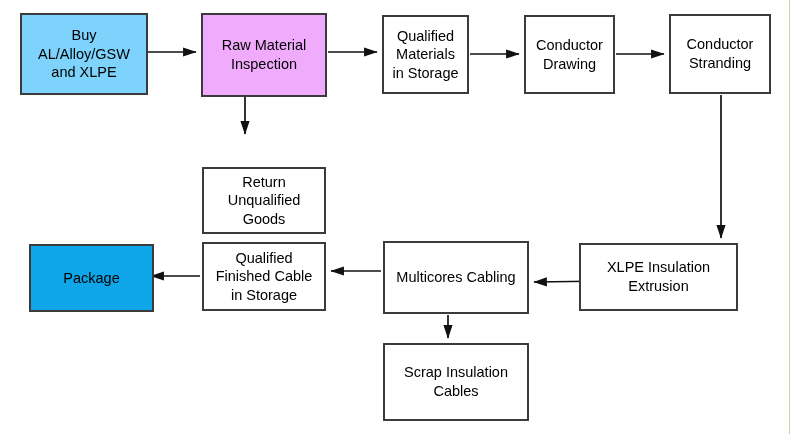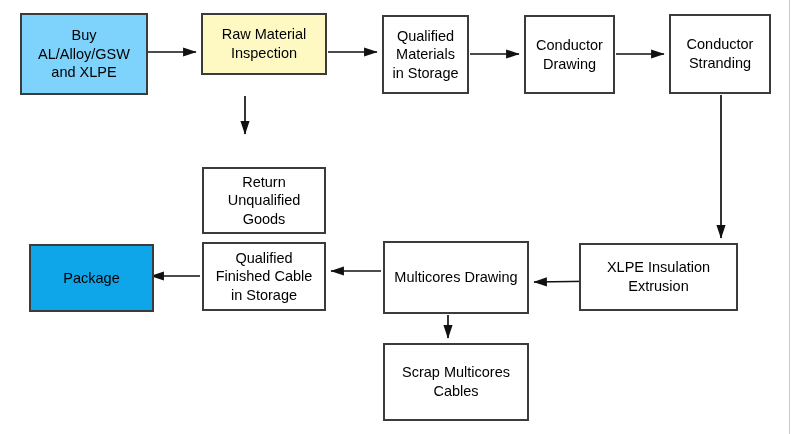--- a/index.html
+++ b/index.html
@@ -75,36 +75,36 @@
         <path class="edge-line" d="M 448 315 L 448 338" stroke="#111111" marker-end="url(#arrowhead)"></path>
         <path class="edge-line" d="M 381 271 L 331 271" stroke="#111111" marker-end="url(#arrowhead)"></path>
         <path class="edge-line" d="M 200 276 L 151 276" stroke="#111111" marker-end="url(#arrowhead)"></path>
       </g>
   </svg>
 
   <div id="nodes-group">
       <div class="node" style="left: 20px; top: 13px; width: 128px; height: 82px; border-color: rgb(59, 59, 59); background: #7dd3fc;">Buy
 AL/Alloy/GSW
 and XLPE</div>
-      <div class="node" style="left: 201px; top: 13px; width: 126px; height: 62px; border-color: rgb(59, 59, 59); background: #fef9c3;">Raw Material
+      <div class="node" style="left: 201px; top: 13px; width: 126px; height: 84px; border-color: rgb(59, 59, 59); background: #f0abfc;">Raw Material
 Inspection</div>
       <div class="node" style="left: 202px; top: 139px; width: 124px; height: 67px; border-color: rgb(59, 59, 59); background: rgb(255, 255, 255); margin-top: 28px;">Return
 Unqualified
 Goods</div>
       <div class="node" style="left: 382px; top: 15px; width: 87px; height: 79px; border-color: rgb(59, 59, 59); background: rgb(255, 255, 255);">Qualified
 Materials
 in Storage</div>
       <div class="node" style="left: 524px; top: 15px; width: 91px; height: 79px; border-color: rgb(59, 59, 59); background: rgb(255, 255, 255);">Conductor
 Drawing</div>
       <div class="node" style="left: 669px; top: 14px; width: 102px; height: 80px; border-color: rgb(59, 59, 59); background: rgb(255, 255, 255);">Conductor
 Stranding</div>
       <div class="node" style="left: 579px; top: 243px; width: 159px; height: 68px; border-color: rgb(59, 59, 59); background: rgb(255, 255, 255);">XLPE Insulation
 Extrusion</div>
-      <div class="node" style="left: 383px; top: 241px; width: 146px; height: 73px; border-color: rgb(59, 59, 59); background: rgb(255, 255, 255);">Multicores Drawing</div>
-      <div class="node" style="left: 383px; top: 343px; width: 146px; height: 78px; border-color: rgb(59, 59, 59); background: rgb(255, 255, 255);">Scrap Multicores
+      <div class="node" style="left: 383px; top: 241px; width: 146px; height: 73px; border-color: rgb(59, 59, 59); background: rgb(255, 255, 255);">Multicores Cabling</div>
+      <div class="node" style="left: 383px; top: 343px; width: 146px; height: 78px; border-color: rgb(59, 59, 59); background: rgb(255, 255, 255);">Scrap Insulation
 Cables</div>
       <div class="node" style="left: 202px; top: 242px; width: 124px; height: 69px; border-color: rgb(59, 59, 59); background: rgb(255, 255, 255);">Qualified
 Finished Cable
 in Storage</div>
       <div class="node" style="left: 21px; top: 244px; width: 125px; height: 68px; border-color: rgb(59, 59, 59); background: #0ea5e9; margin-left: 8px;">Package</div>
     </div>
 
   <div class="page-edge" style="left: 789px; background: rgb(216, 201, 173);"></div>
 
 </div>

